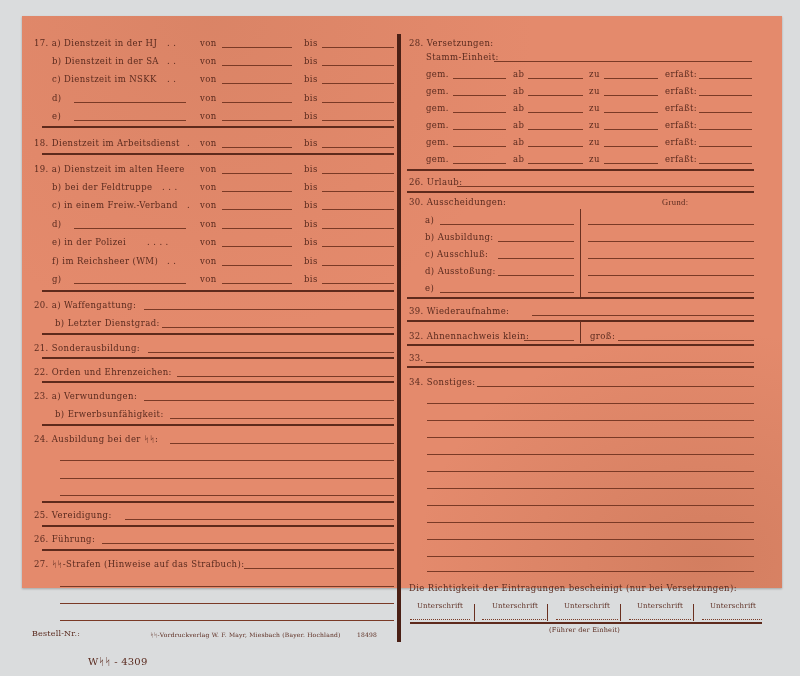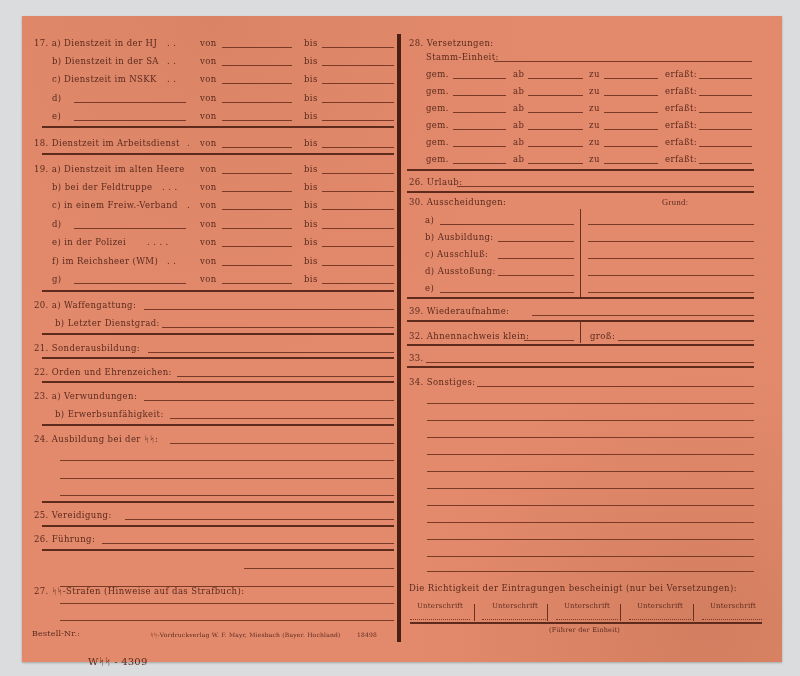--- a/index.html
+++ b/index.html
@@ -4,21 +4,21 @@
 <style>
   html, body { margin:0; padding:0; }
   body {
     width:800px; height:676px; overflow:hidden;
     background:#dadcdd;
     font-family:"DejaVu Serif", serif;
     color:#5a2a1e;
     position:relative;
   }
   .card {
-    position:absolute; left:22px; top:16px; width:760px; height:646px;
+    position:absolute; left:22px; top:16px; width:760px; height:572px;
     background:#e48a6c;
     background-image:radial-gradient(ellipse at 25% 0%, rgba(200,120,90,0.35), rgba(0,0,0,0) 40%),
                      radial-gradient(ellipse at 90% 95%, rgba(160,90,60,0.25), rgba(0,0,0,0) 30%);
     box-shadow:0 1px 2px rgba(0,0,0,0.25);
   }
   .t { position:absolute; font-size:8.5px; letter-spacing:0.4px; white-space:nowrap; line-height:10px; }
   .b { font-weight:normal; }
   .ln { position:absolute; height:0; border-top:1px solid #7a3a26; }
   .ln.thick { border-top:2px solid #5e2a1c; }
   .vl { position:absolute; width:0; border-left:1px solid #6a3020; }
@@ -152,21 +152,21 @@
   <div class="ln thick" style="left:20px;top:485px;width:352px;"></div>
 
   <span class="t" style="left:12px;top:494px;">25. Vereidigung:</span>
   <div class="ln" style="left:103px;top:503px;width:269px;"></div>
   <div class="ln thick" style="left:20px;top:509px;width:352px;"></div>
 
   <span class="t" style="left:12px;top:518px;">26. Führung:</span>
   <div class="ln" style="left:80px;top:527px;width:292px;"></div>
   <div class="ln thick" style="left:20px;top:533px;width:352px;"></div>
 
-  <span class="t" style="left:12px;top:543px;margin-top:27px;">27. ᛋᛋ-Strafen (Hinweise auf das Strafbuch):</span>
+  <span class="t" style="left:12px;top:543px;">27. ᛋᛋ-Strafen (Hinweise auf das Strafbuch):</span>
   <div class="ln" style="left:222px;top:552px;width:150px;"></div>
   <div class="ln" style="left:38px;top:570px;width:334px;"></div>
   <div class="ln" style="left:38px;top:587px;width:334px;"></div>
   <div class="ln" style="left:38px;top:604px;width:334px;"></div>
 
   <div>
     <span class="t b sm" style="left:10px;top:613px;font-size:8px;">Bestell-Nr.:</span>
     <span class="t b sm" style="left:66px;top:641px;font-size:10px;">Wᛋᛋ - 4309</span>
     <span class="t b sm" style="left:128px;top:614px;font-size:6px;">ᛋᛋ-Vordruckverlag W. F. Mayr, Miesbach (Bayer. Hochland)</span>
     <span class="t b sm" style="left:335px;top:614px;font-size:6px;">18498</span>

